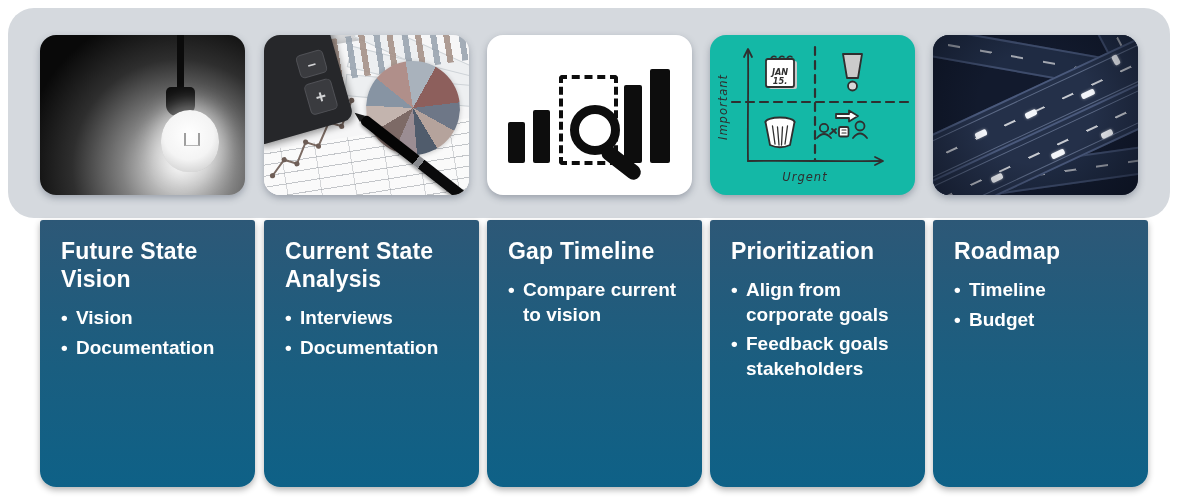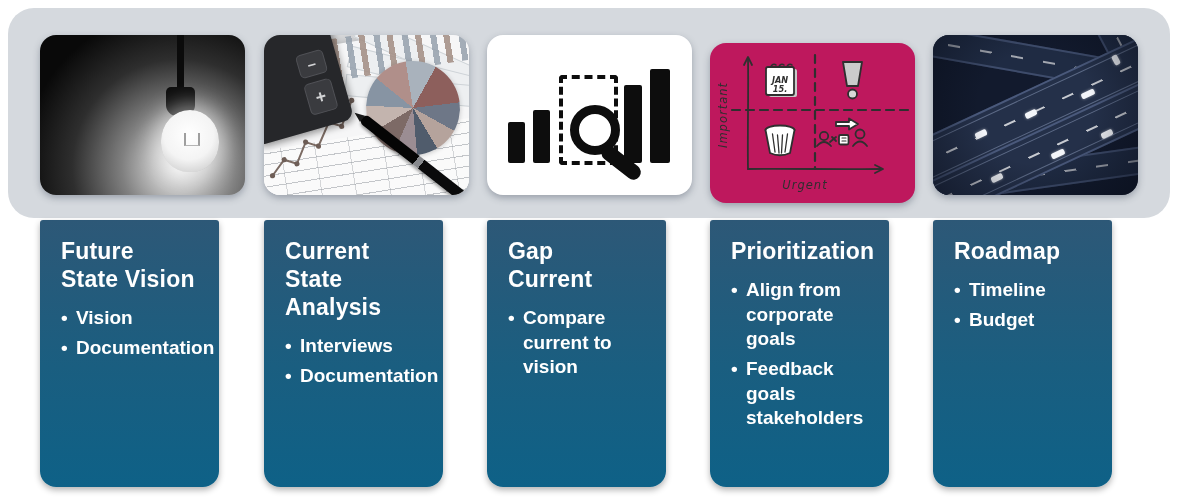--- a/index.html
+++ b/index.html
@@ -13,21 +13,21 @@
   }
   .col { position:absolute; top:0; width:205px; height:497px; }
   .c0{left:40px} .c1{left:264px} .c2{left:487px} .c3{left:710px} .c4{left:933px}
 
   .thumb {
     position:absolute; top:35px; left:0; width:205px; height:160px;
     border-radius:16px; overflow:hidden;
     box-shadow:0 3px 7px rgba(60,70,90,.38);
   }
   .card {
-    position:absolute; top:220px; left:0; width:179px; height:267px;
+    position:absolute; top:220px; left:0; width:215px; height:267px;
     border-radius:3px 3px 16px 16px;
     background:linear-gradient(180deg,#2d5877 0%, #1a5e80 55%, #0e6187 100%);
     box-shadow:0 3px 6px rgba(0,0,0,.3);
     color:#fff; box-sizing:border-box; padding:17px 24px 0 21px;
   }
   .card h2 { margin:0; font-size:23px; line-height:1.22; font-weight:700; letter-spacing:.2px; }
   .card ul { list-style:none; margin:13px 0 0 0; padding:0; font-size:19px; font-weight:700; line-height:1.3; }
   .card li { position:relative; padding-left:15px; margin-bottom:5px; }
   .card li::before { content:"•"; position:absolute; left:0; top:0; }
 
@@ -74,21 +74,21 @@
   .gbar { position:absolute; background:#0d0d0d; border-radius:2px; }
   .gb1 { left:21px;  bottom:32px; width:17px; height:41px; }
   .gb2 { left:46px;  bottom:32px; width:17px; height:53px; }
   .gb3 { left:137px; bottom:32px; width:18px; height:78px; }
   .gb4 { left:163px; bottom:32px; width:20px; height:94px; }
   .gdash { position:absolute; left:72px; bottom:30px; width:59px; height:90px; border:4px dashed #0d0d0d; border-radius:4px; box-sizing:border-box; }
   .gmag-circle { position:absolute; left:83px; top:70px; width:50px; height:50px; border:9px solid #0d0d0d; border-radius:50%; background:rgba(255,255,255,.92); box-sizing:border-box; }
   .gmag-handle { position:absolute; left:116px; top:106px; width:46px; height:15px; background:#0d0d0d; border-radius:8px; transform:rotate(38deg); transform-origin:left center; }
 
   
-  .t-matrix { background:#be185d;margin-top:8px; }
+  .t-matrix { background:#14b8a6; }
   .t-matrix svg { display:block; }
   .hand { font-family:"DejaVu Sans", sans-serif; font-style:italic; fill:#2f2f2f; }
 
   
   .t-road { background:#121a2d; }
   .rd { position:absolute; background:#243049; border-top:2px solid #4a597b; border-bottom:2px solid #4a597b; box-sizing:border-box; }
   .rd .dash { position:absolute; left:0; right:0; top:50%; margin-top:-1px; height:2px;
     background:repeating-linear-gradient(90deg, rgba(255,255,255,.75) 0 12px, transparent 12px 32px); }
   .rd .edge { position:absolute; left:0; right:0; height:1px; background:rgba(130,145,175,.6); }
   .edge-t { top:4px; } .edge-b { bottom:4px; }
@@ -158,21 +158,21 @@
   <div class="thumb t-gap">
     <div class="gbar gb1"></div>
     <div class="gbar gb2"></div>
     <div class="gdash"></div>
     <div class="gbar gb3"></div>
     <div class="gbar gb4"></div>
     <div class="gmag-circle"></div>
     <div class="gmag-handle"></div>
   </div>
   <div class="card">
-    <h2>Gap Current</h2>
+    <h2>Gap Timeline</h2>
     <ul>
       <li>Compare current to vision</li>
     </ul>
   </div>
 </div>
 
 <div class="col c3">
   <div class="thumb t-matrix">
     <svg width="205" height="160" viewBox="0 0 205 160">
       <g fill="none" stroke="#2f2f2f" stroke-width="1.8" stroke-linecap="round" stroke-linejoin="round">

